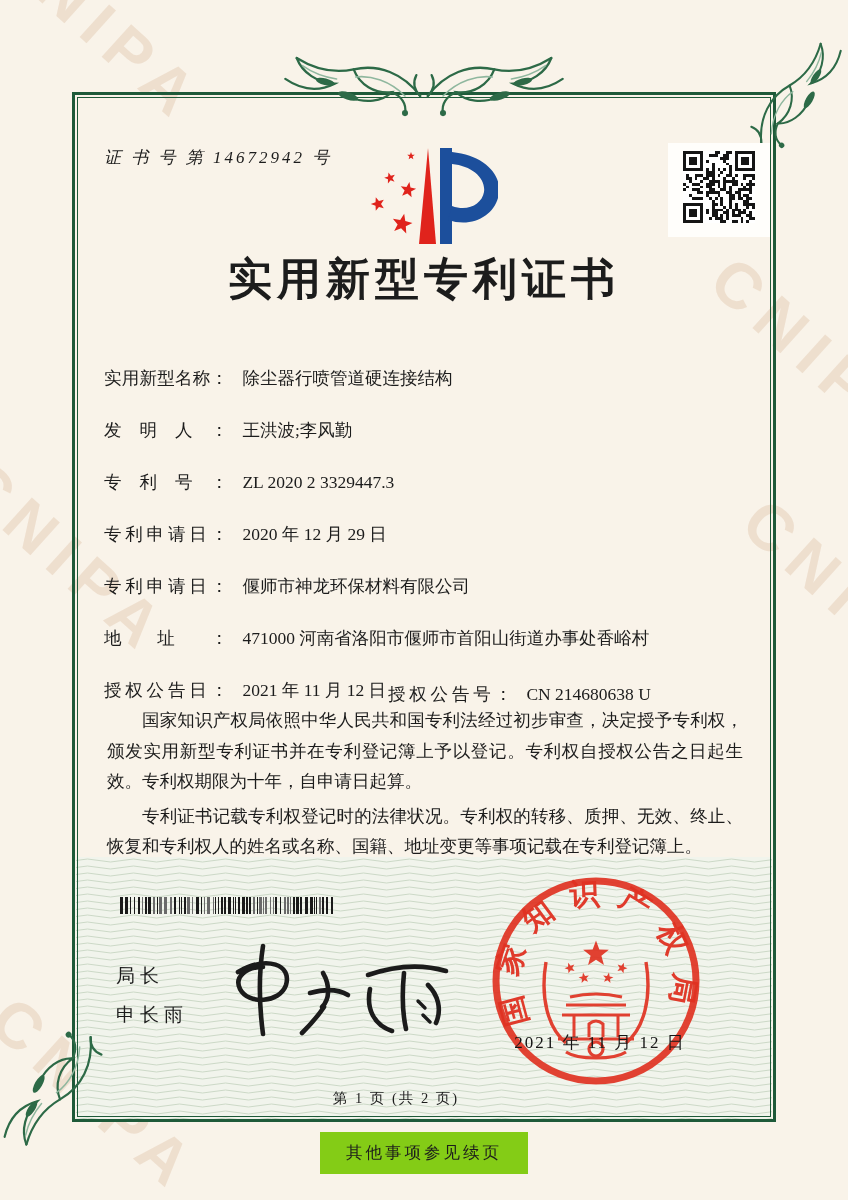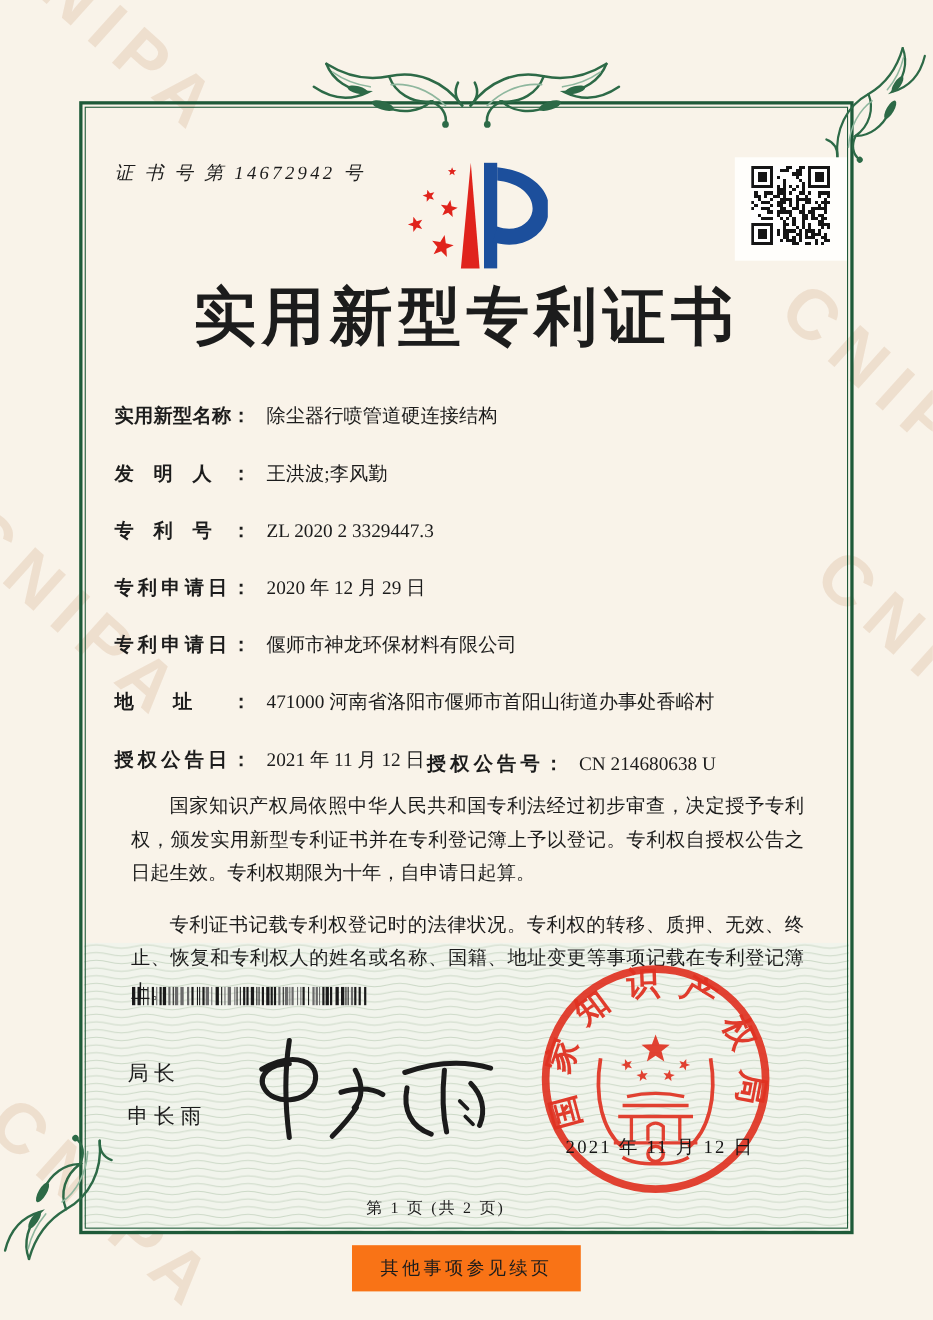--- a/index.html
+++ b/index.html
@@ -19,40 +19,40 @@
   .band{position:absolute;left:76px;top:857px;width:696px;height:262px;z-index:1;}
   .frame{position:absolute;left:72px;top:92px;width:704px;height:1030px;
     border:3.5px solid #1e5a39;box-sizing:border-box;z-index:2;}
   .frame-inner{position:absolute;left:2px;top:2px;right:2px;bottom:2px;border:1px solid #1e5a39;}
   .orn{position:absolute;left:0;top:0;width:848px;height:1200px;z-index:3;pointer-events:none;}
   .certno{position:absolute;left:104px;top:146px;font-size:17px;letter-spacing:3px;z-index:4;font-style:italic;}
   .logo{position:absolute;left:348px;top:140px;z-index:4;}
   .qrpad{position:absolute;left:668px;top:143px;width:102px;height:94px;background:#fffefb;z-index:4;}
   .qrpad svg{margin:8px 0 0 15px;display:block;}
   .title{position:absolute;left:72px;top:250px;width:704px;text-align:center;
-    font-size:57px;font-weight:700;letter-spacing:5px;z-index:4;font-family:Liberation Serif, serif;}
+    font-size:44px;font-weight:700;letter-spacing:5px;z-index:4;font-family:Liberation Serif, serif;}
   .fields{position:absolute;left:104px;top:352px;z-index:4;font-size:17.5px;width:650px;}
   .frow{height:52px;line-height:52px;white-space:nowrap;position:relative;}
-  .flabel{display:inline-block;width:124px;text-align:justify;text-align-last:justify;margin-right:10px;vertical-align:top;font-weight:bold;}
+  .flabel{display:inline-block;width:124px;text-align:justify;text-align-last:justify;margin-right:10px;vertical-align:top;}
   .grant-right{position:absolute;left:284px;top:4px;}
   .bodytext{position:absolute;left:103px;top:701px;width:644px;z-index:4;
     font-size:17.5px;line-height:30.5px;text-align:justify;}
-  .bodytext p{margin:16px;text-indent:2em;}
+  .bodytext p{margin:4px;text-indent:2em;}
   .barcode{position:absolute;left:120px;top:897px;z-index:4;}
   .director{position:absolute;left:116px;top:963px;z-index:4;
     font-family:"Liberation Sans","DejaVu Sans",sans-serif;font-size:19px;letter-spacing:5px;}
   .director div{margin-bottom:13px;}
   .sig{position:absolute;left:218px;top:940px;z-index:5;}
   .seal{position:absolute;left:486px;top:870px;z-index:5;}
   .sealdate{position:absolute;left:500px;top:1031px;width:200px;text-align:center;
     font-size:17px;letter-spacing:2px;z-index:6;color:#151515;}
   .pageno{position:absolute;left:72px;top:1089px;width:648px;text-align:center;
     font-size:14.5px;letter-spacing:2px;z-index:4;}
   .note{position:absolute;left:50%;top:1132px;transform:translateX(-50%);
-    background:#f97316;padding:10px 26px;font-size:16.5px;letter-spacing:3px;z-index:4;white-space:nowrap;}
+    background:#84cc16;padding:10px 26px;font-size:16.5px;letter-spacing:3px;z-index:4;white-space:nowrap;}
 </style>
 </head>
 <body>
 
 <div class="wm" style="left:-28px;top:-12px;">CNIPA</div>
 <div class="wm" style="left:688px;top:318px;">CNIPA</div>
 <div class="wm" style="left:-62px;top:520px;">CNIPA</div>
 <div class="wm" style="left:720px;top:560px;">CNIPA</div>
 <div class="wm" style="left:-32px;top:1058px;">CNIPA</div>
 

